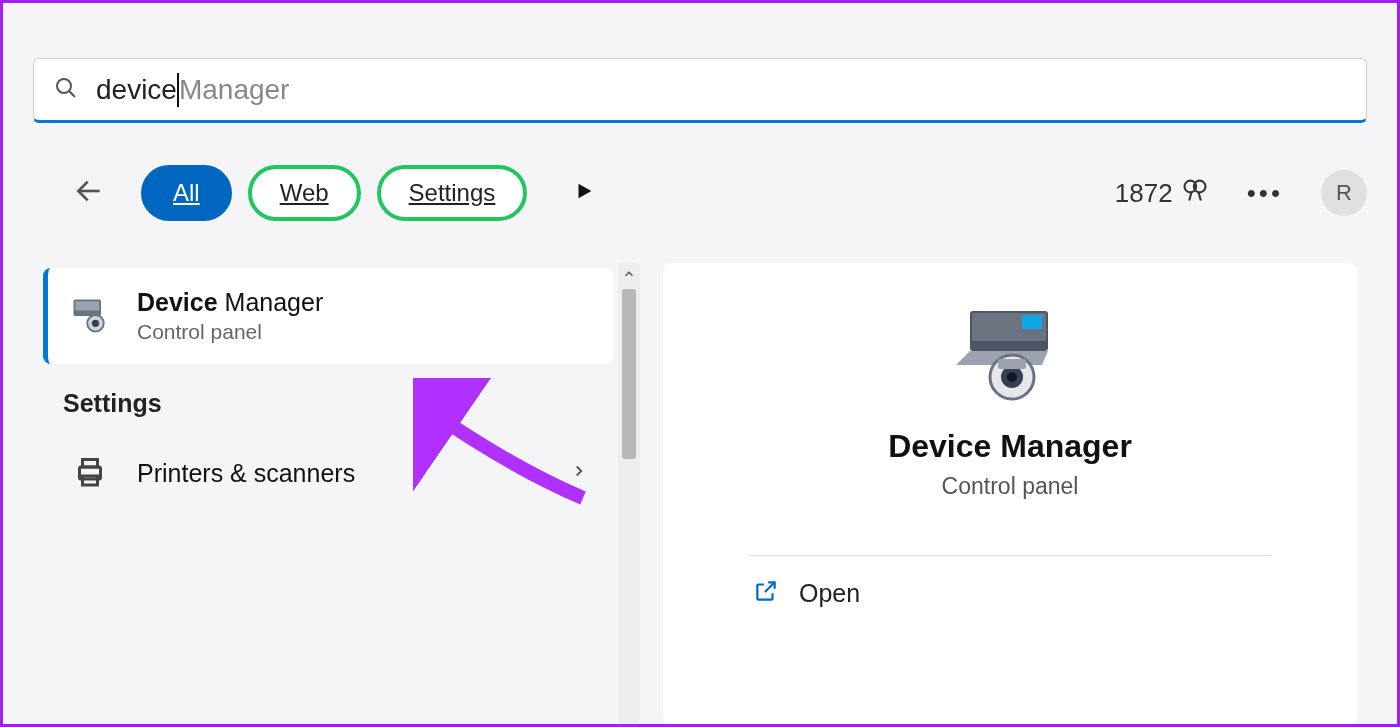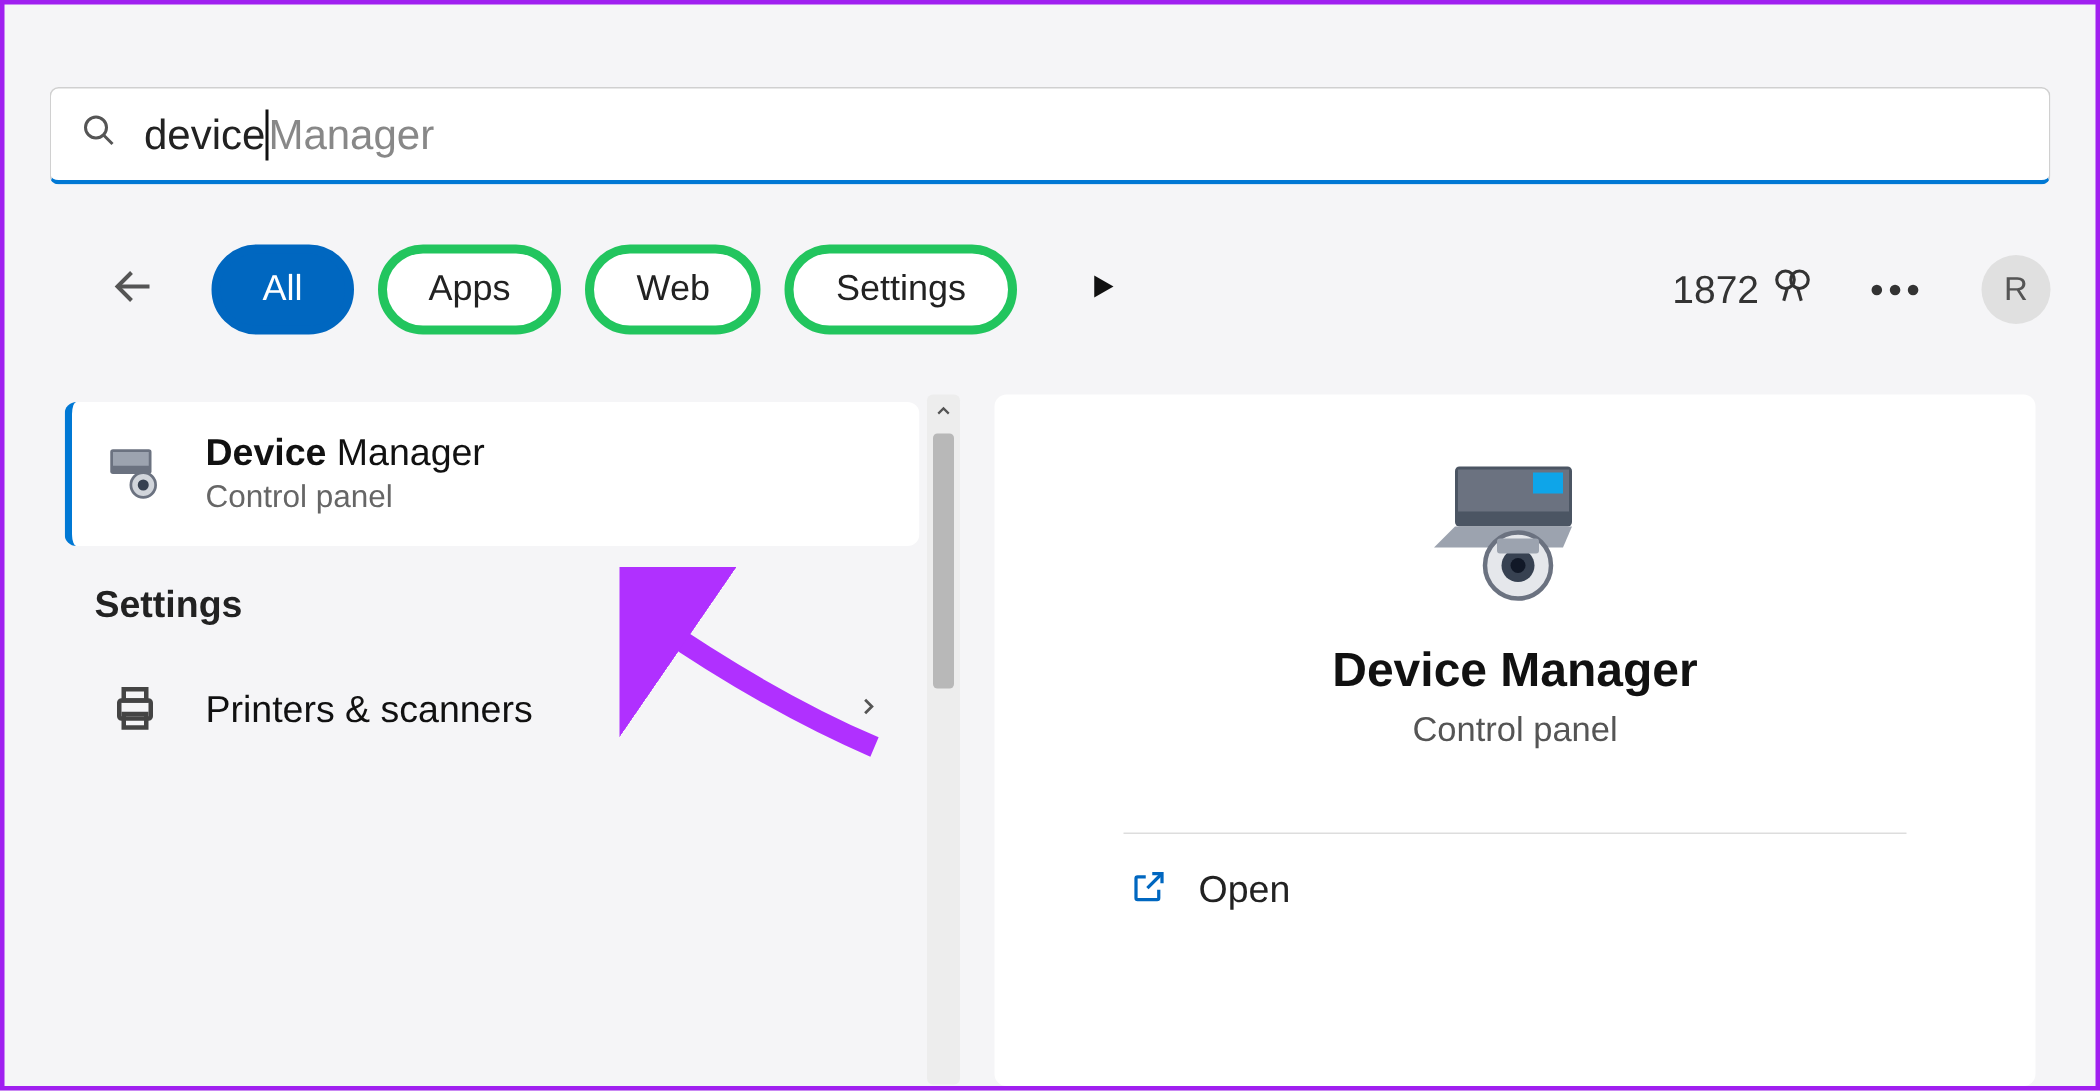--- a/index.html
+++ b/index.html
@@ -35,27 +35,28 @@
     top: 160px;
     left: 70px;
     right: 30px;
     height: 60px;
     display: flex;
     align-items: center;
     gap: 16px;
   }
   .back-arrow { color: #555; margin-right: 20px; cursor: pointer; }
   .pill {
-    border: 6px solid #22c55e;
+    border: 4px solid #22c55e;
     background: #fff;
     border-radius: 30px;
     padding: 10px 28px;
     font-size: 24px;
     color: #222;
     cursor: pointer;
+    text-decoration: underline;
   }
   .pill.active { background: #0067c0; color: #fff; border-color: #0067c0; }
   .play-icon { margin-left: 30px; color: #111; }
   .right-group { margin-left: auto; display: flex; align-items: center; gap: 38px; }
   .points { font-size: 26px; color: #333; display:flex; align-items:center; gap:8px; }
   .dots { font-size: 26px; color: #333; letter-spacing: 3px; cursor:pointer; }
   .avatar {
     width: 46px; height: 46px; border-radius: 50%;
     background: #e0e0e0; display:flex; align-items:center; justify-content:center;
     font-size: 22px; color: #555;
@@ -131,21 +132,20 @@
 </div>
 
 <div class="filter-row">
   <span class="back-arrow">
     <svg width="32" height="32" viewBox="0 0 24 24" fill="none" stroke="currentColor" stroke-width="2">
         <line x1="4" y1="12" x2="20" y2="12"></line>
         <polyline points="11 5 4 12 11 19"></polyline>
       </svg>
   </span>
   <div class="pill active"><span>All</span></div>
-  <div class="pill"><span>Apps</span></div>
   <div class="pill"><span>Web</span></div>
   <div class="pill"><span>Settings</span></div>
   <span class="play-icon">
     <svg width="22" height="22" viewBox="0 0 24 24" fill="currentColor">
         <polygon points="6,4 20,12 6,20"></polygon>
       </svg>
   </span>
   <div class="right-group">
     <div class="points">
       <span>1872</span>

